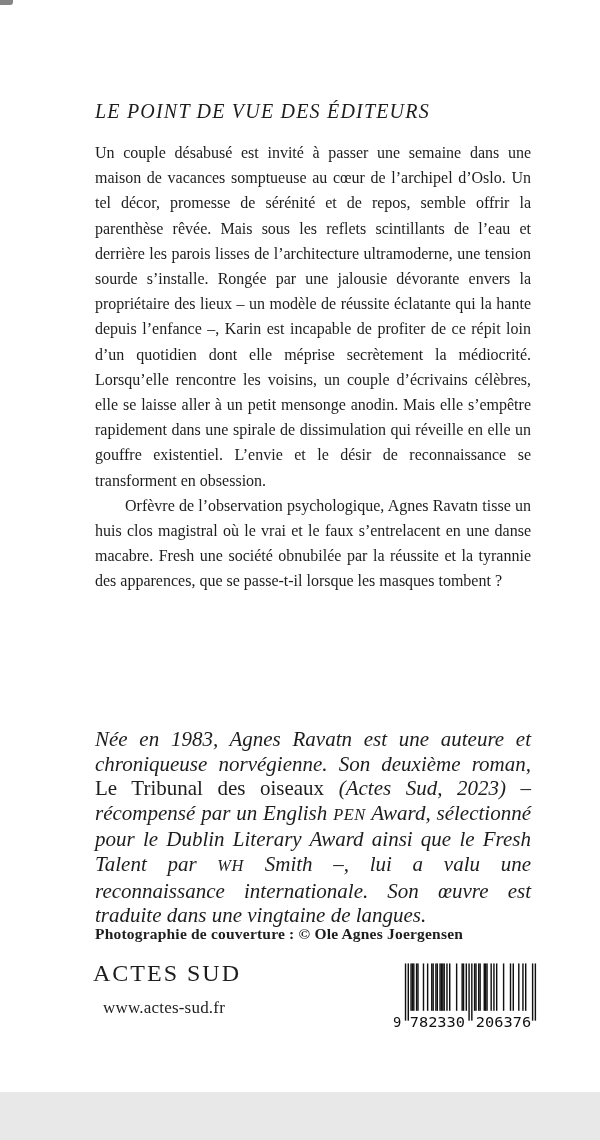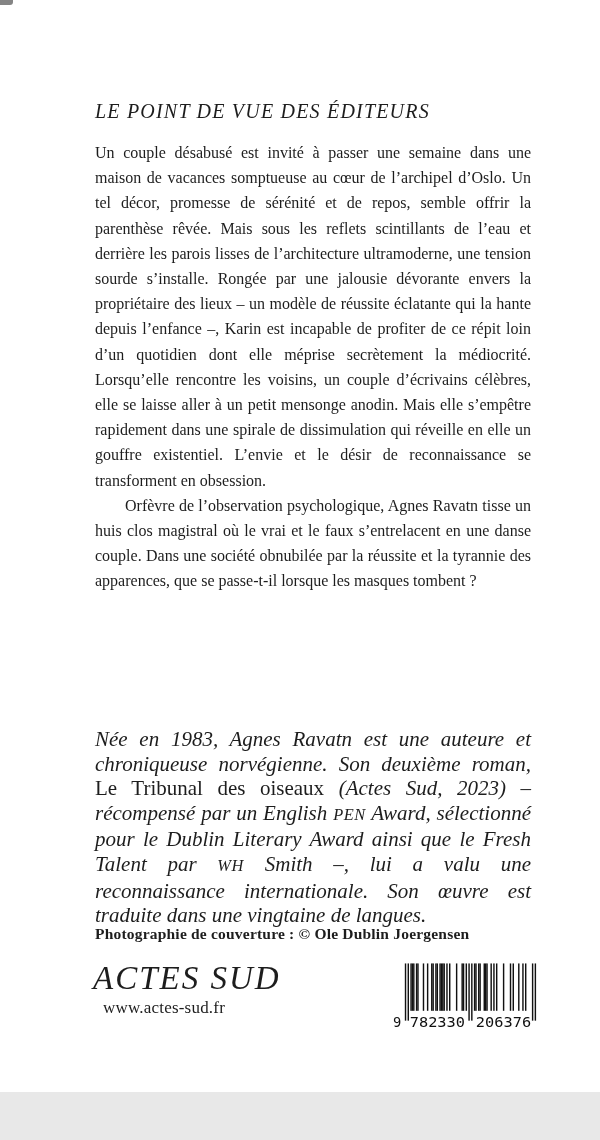--- a/index.html
+++ b/index.html
@@ -33,21 +33,21 @@
   }
   .run-italic{font-style:italic;}
   .run-roman{font-style:normal;}
   .run-italic-smallcaps{font-style:italic;font-size:0.78em;letter-spacing:.6px;}
   .credit{
     position:absolute;left:95px;top:925px;width:440px;
     font-size:15.5px;font-weight:bold;letter-spacing:.2px;
   }
   .publisher{
     position:absolute;left:93px;top:960px;
-    font-style:italic;font-size:33px;letter-spacing:2px;
+    font-size:24px;letter-spacing:2px;
     white-space:nowrap;
   }
   .website{
     position:absolute;left:95px;top:998px;
     font-size:17px;letter-spacing:.2px;margin-left:8px;
   }
   .legal{
     position:absolute;left:95px;top:1022px;
     font-size:16.5px;letter-spacing:.2px;white-space:nowrap;
   }
@@ -60,26 +60,26 @@
 <body>
 
 <div class="cover">
 
   <div class="scan-artifact"></div>
 
   <div class="title">LE POINT DE VUE DES ÉDITEURS</div>
 
   <div class="synopsis">
     <p>Un couple désabusé est invité à passer une semaine dans une maison de vacances somptueuse au cœur de l’archipel d’Oslo. Un tel décor, promesse de sérénité et de repos, semble offrir la parenthèse rêvée. Mais sous les reflets scintillants de l’eau et derrière les parois lisses de l’architecture ultramoderne, une tension sourde s’installe. Rongée par une jalousie dévorante envers la propriétaire des lieux – un modèle de réussite éclatante qui la hante depuis l’enfance –, Karin est incapable de profiter de ce répit loin d’un quotidien dont elle méprise secrètement la médiocrité. Lorsqu’elle rencontre les voisins, un couple d’écrivains célèbres, elle se laisse aller à un petit mensonge anodin. Mais elle s’empêtre rapidement dans une spirale de dissimulation qui réveille en elle un gouffre existentiel. L’envie et le désir de reconnaissance se transforment en obsession.</p>
-    <p>Orfèvre de l’observation psychologique, Agnes Ravatn tisse un huis clos magistral où le vrai et le faux s’entrelacent en une danse couple. Dans une société obnubilée par la réussite et la tyrannie des apparences, que se passe-t-il lorsque les masques tombent ?</p>
+    <p>Orfèvre de l’observation psychologique, Agnes Ravatn tisse un huis clos magistral où le vrai et le faux s’entrelacent en une danse macabre. Fresh une société obnubilée par la réussite et la tyrannie des apparences, que se passe-t-il lorsque les masques tombent ?</p>
   </div>
 
   <div class="bio"><span class="run-italic">Née en 1983, Agnes Ravatn est une auteure et chroniqueuse norvégienne. Son deuxième roman, </span><span class="run-roman">Le Tribunal des oiseaux</span><span class="run-italic"> (Actes Sud, 2023) – récompensé par un English </span><span class="run-italic-smallcaps">PEN</span><span class="run-italic"> Award, sélectionné pour le Dublin Literary Award ainsi que le Fresh Talent par </span><span class="run-italic-smallcaps">WH</span><span class="run-italic"> Smith –, lui a valu une reconnaissance internationale. Son œuvre est traduite dans une vingtaine de langues.</span></div>
 
-  <div class="credit">Photographie de couverture : © Ole Dublin Joergensen</div>
+  <div class="credit">Photographie de couverture : © Ole Agnes Joergensen</div>
 
   <div class="publisher">ACTES SUD</div>
 
   <div class="website">www.actes-sud.fr</div>
 
 
   <div class="barcode">
       <svg viewBox="0 0 150 66">
         <rect x="14.00" y="0" width="1.45" height="58" fill="#111"></rect>
         <rect x="16.80" y="0" width="1.45" height="58" fill="#111"></rect>

